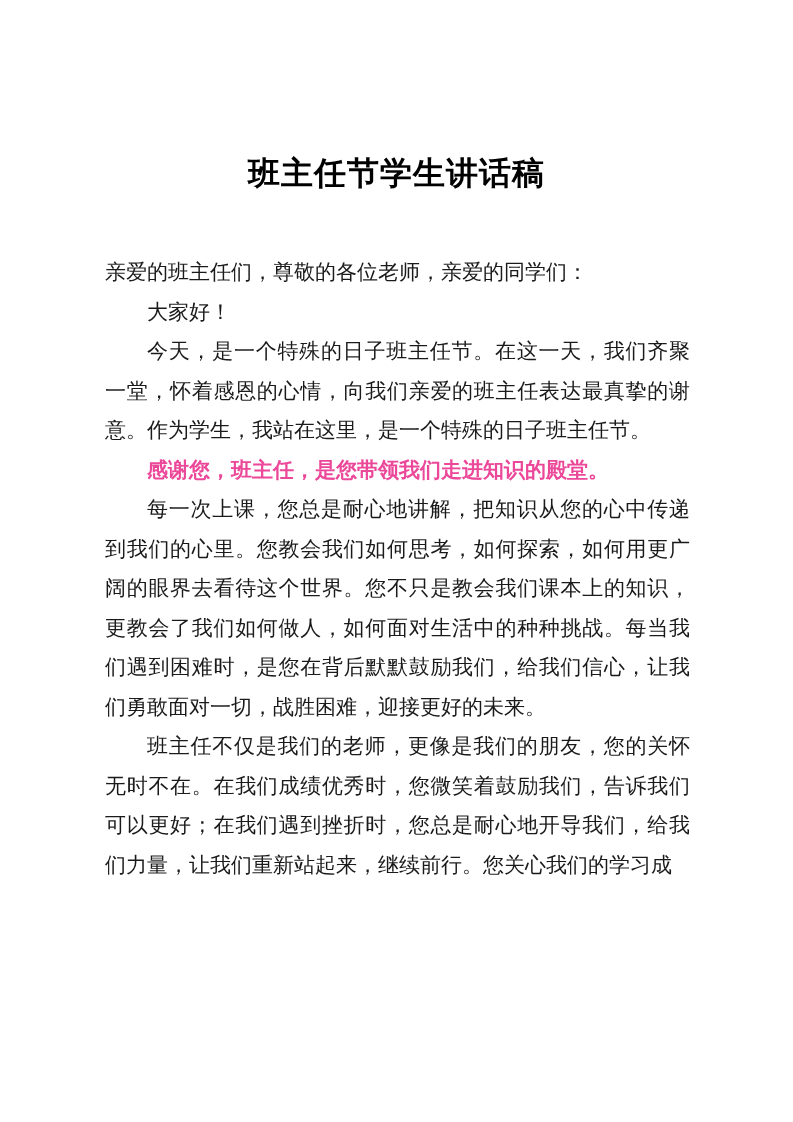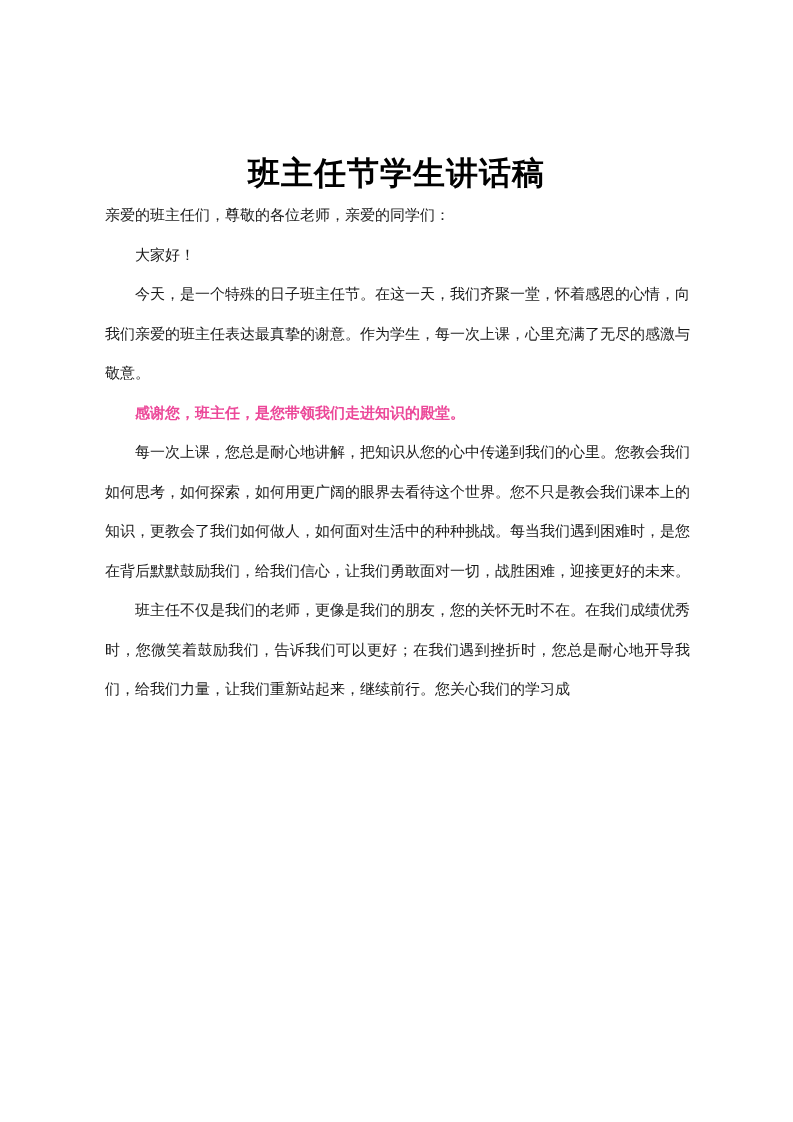--- a/index.html
+++ b/index.html
@@ -28,21 +28,22 @@
   .title-line {
     font-size: 32px;
     font-weight: 700;
     line-height: 46px;
     letter-spacing: 1px;
     color: #000000;
   }
   .content {
     width: 585px;
     margin-left: 105px;
-    font-size: 15px;
+    margin-top: 57px;
+    font-size: 21px;
     line-height: 39.5px;
     text-align: justify;
     color: #1a1a1a;
   }
   .para {
     margin: 0;
     text-indent: 2em;
   }
   .para.no-indent {
     text-indent: 0;
@@ -55,18 +56,18 @@
 </head>
 <body>
 
 <div class="page">
   <div class="title-block">
     <div class="title-line">班主任节学生讲话稿</div>
   </div>
   <div class="content" id="content">
       <p class="para no-indent">亲爱的班主任们，尊敬的各位老师，亲爱的同学们：</p>
       <p class="para">大家好！</p>
-      <p class="para">今天，是一个特殊的日子班主任节。在这一天，我们齐聚一堂，怀着感恩的心情，向我们亲爱的班主任表达最真挚的谢意。作为学生，每一次上课，心里充满了无尽的感激与敬意。</p>
+      <p class="para">今天，是一个特殊的日子班主任节。在这一天，我们齐聚一堂，怀着感恩的心情，向我们亲爱的班主任表达最真挚的谢意。作为学生，我站在这里，是一个特殊的日子班主任节。</p>
       <p class="para bold">感谢您，班主任，是您带领我们走进知识的殿堂。</p>
       <p class="para">每一次上课，您总是耐心地讲解，把知识从您的心中传递到我们的心里。您教会我们如何思考，如何探索，如何用更广阔的眼界去看待这个世界。您不只是教会我们课本上的知识，更教会了我们如何做人，如何面对生活中的种种挑战。每当我们遇到困难时，是您在背后默默鼓励我们，给我们信心，让我们勇敢面对一切，战胜困难，迎接更好的未来。</p>
       <p class="para">班主任不仅是我们的老师，更像是我们的朋友，您的关怀无时不在。在我们成绩优秀时，您微笑着鼓励我们，告诉我们可以更好；在我们遇到挫折时，您总是耐心地开导我们，给我们力量，让我们重新站起来，继续前行。您关心我们的学习成</p>
     </div>
 </div>
 
 </body></html>

